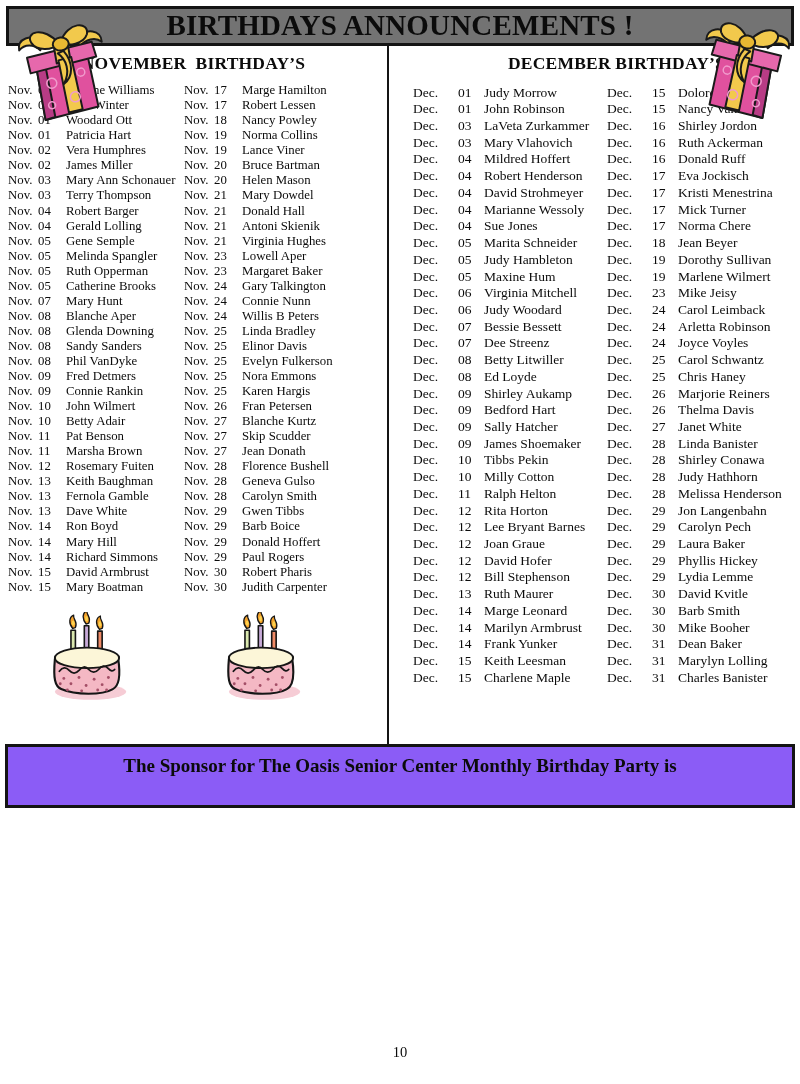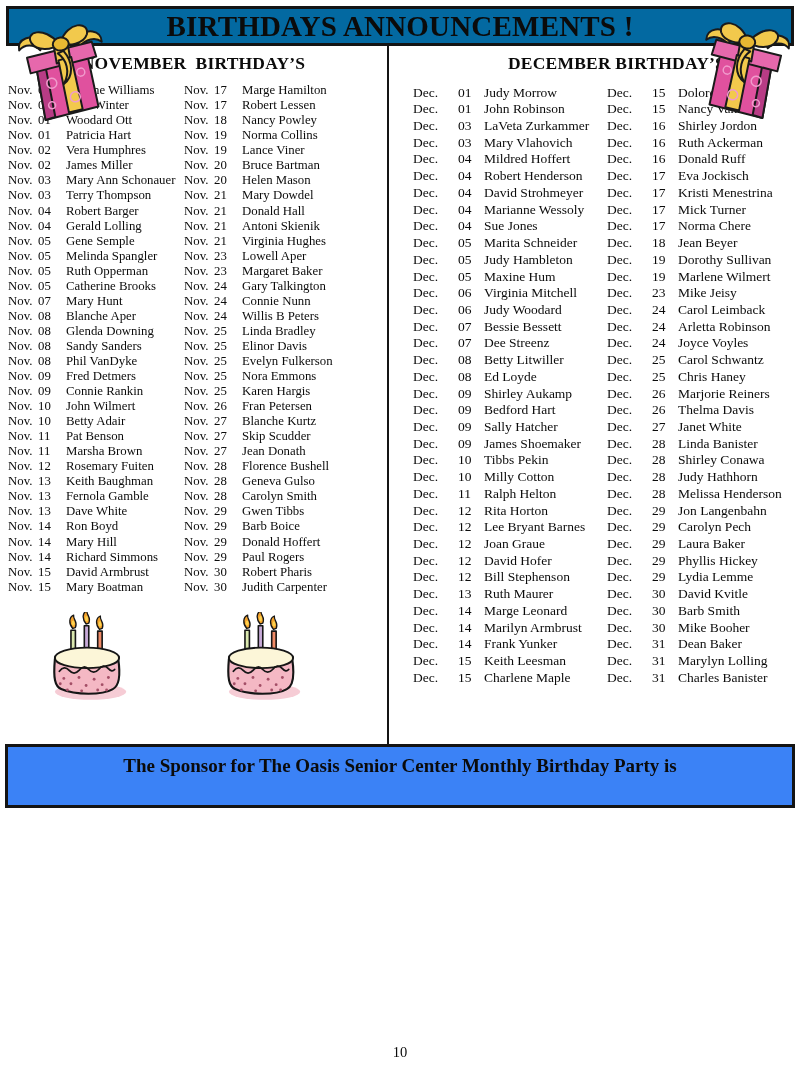--- a/index.html
+++ b/index.html
@@ -3,22 +3,22 @@
 <meta charset="utf-8">
 <style>
   * { margin:0; padding:0; box-sizing:border-box; }
   html,body { background:#ffffff; }
   body {
     width:800px; height:1084px; position:relative; overflow:hidden;
     font-family:"Liberation Serif","DejaVu Serif",serif; color:#0b0b0b;
   }
   .header-box {
     position:absolute; left:6px; top:6px; width:788px; height:40px;
-    border:3px solid #141414; background:#0369a1;
-    display:flex; align-items:center; justify-content:center; z-index:1;
+    border:3px solid #141414; background:#737373;
+    display:flex; align-items:flex-start; justify-content:center; z-index:1;
   }
   .header-title { font-weight:bold; font-size:29px; letter-spacing:.2px; white-space:pre; }
 
   .gift { position:absolute; z-index:5; }
   .gift.left  { left:12px; top:10px; }
   .gift.right { left:694px; top:8px; transform:scaleX(-1); }
 
   .divider { position:absolute; left:387px; top:46px; width:2px; height:698px; background:#141414; }
 
   .section-title {
@@ -44,21 +44,21 @@
   .dec .cell-d { width:26px; }
   .cell-d { flex:0 0 auto; }
   .cell-n { flex:1 1 auto; white-space:nowrap; }
 
   .cake { position:absolute; }
   #cake1 { left:46px;  top:612px; }
   #cake2 { left:220px; top:612px; }
 
   .sponsor-box {
     position:absolute; left:5px; top:744px; width:790px; height:64px;
-    border:3px solid #141414; background:#3b82f6; text-align:center; padding-top:6px;
+    border:3px solid #141414; background:#8b5cf6; text-align:center; padding-top:6px;
   }
   .sponsor-line { font-weight:bold; font-size:19px; line-height:26px; }
 
   .page-number { position:absolute; left:0; top:1044px; width:100%; text-align:center; font-size:14.5px; }
 </style>
 </head>
 <body>
 
 <div class="header-box">
   <span class="header-title">BIRTHDAYS ANNOUNCEMENTS !</span>

